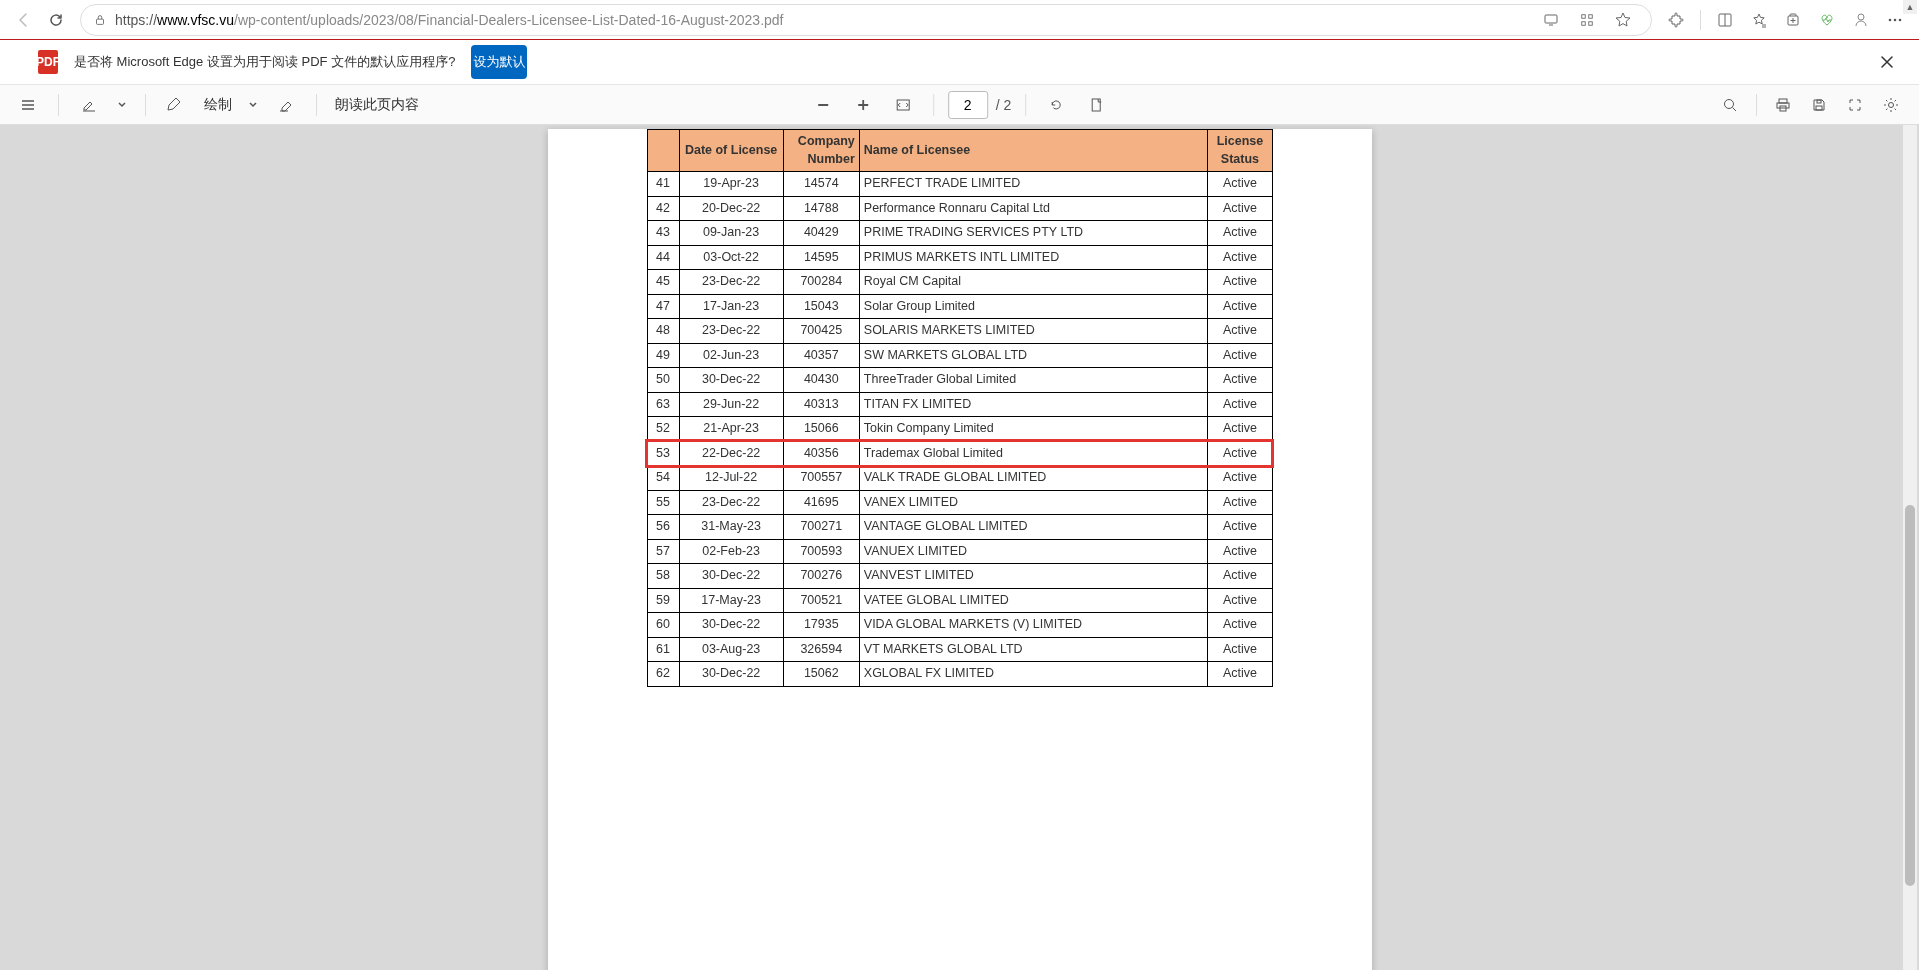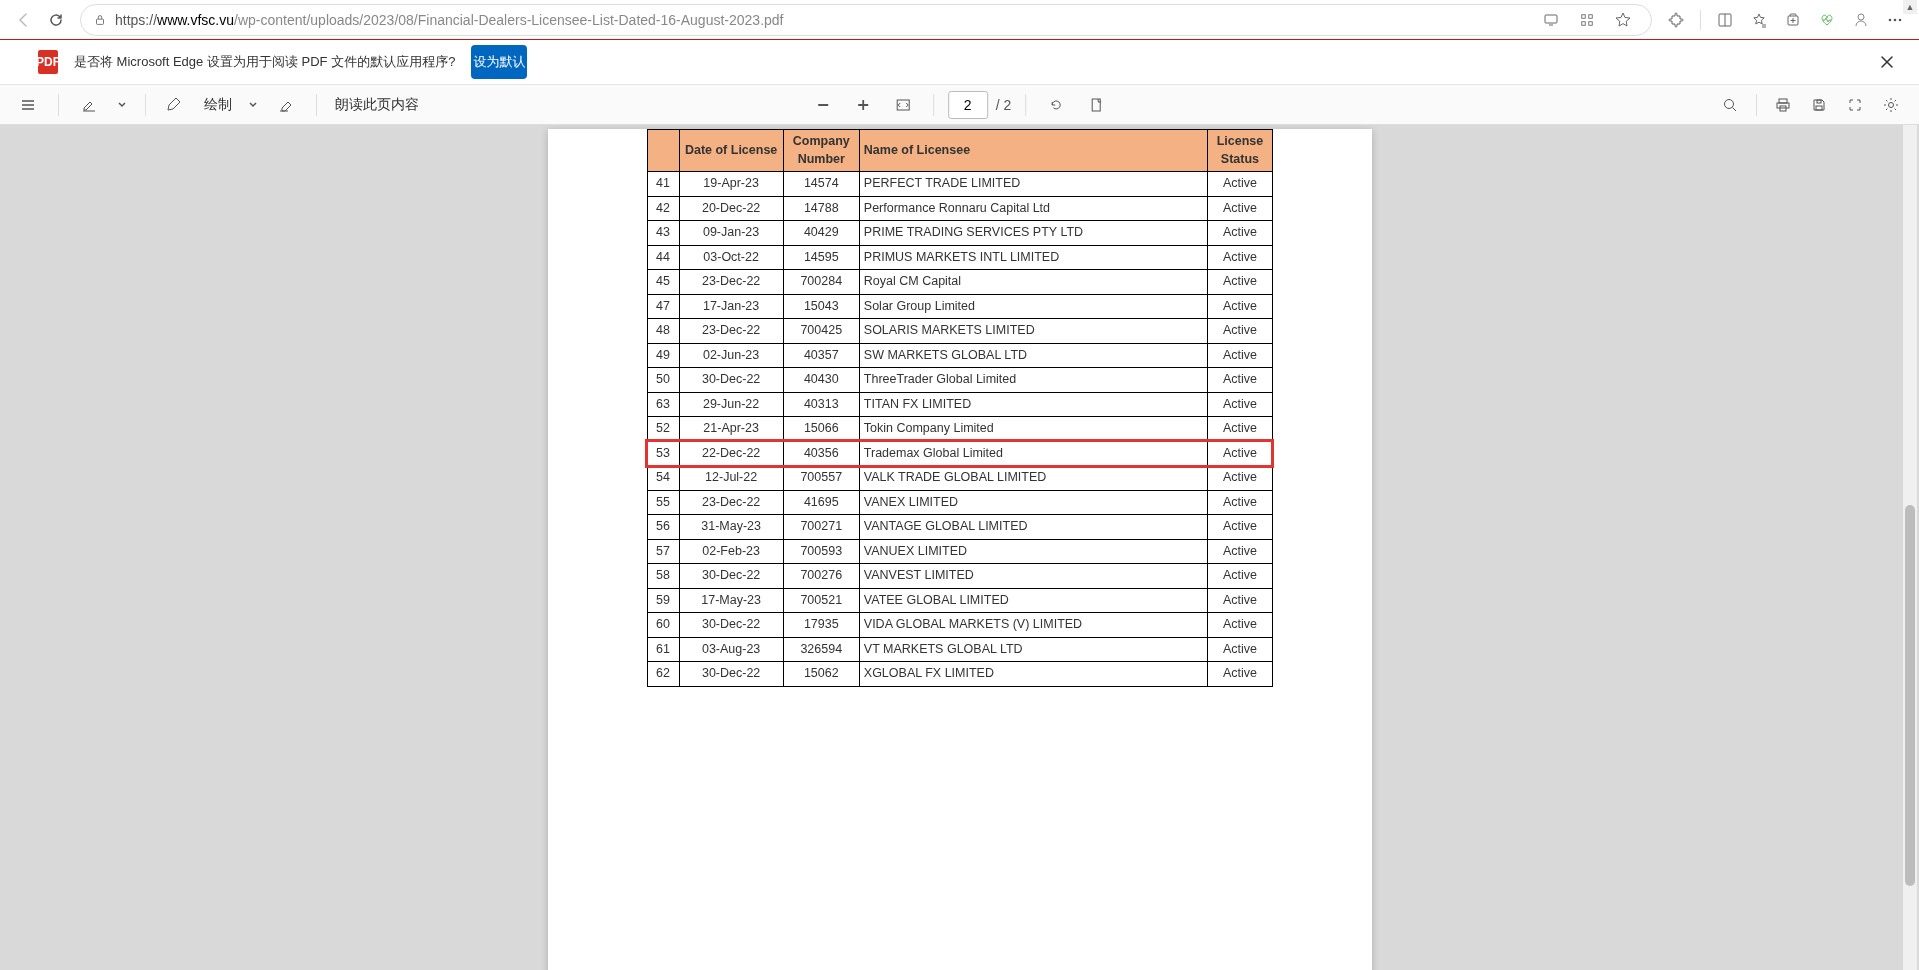--- a/index.html
+++ b/index.html
@@ -170,21 +170,21 @@
     line-height: 1.4;
   }
   table.data th {
     background: #f4b183;
     font-weight: bold;
     text-align: center;
     vertical-align: middle;
   }
   table.data th.row-num-h { width: 32px; }
   table.data th.date-h { width: 104px; }
-  table.data th.company-h { width: 76px; }
+  table.data th.company-h { width: 76px; text-align: right; }
   table.data th.name-h { width: 348px; text-align: left; padding-left: 4px; }
   table.data th.status-h { width: 64px; }
   table.data td.num { text-align: center; }
   table.data td.date { text-align: center; }
   table.data td.company { text-align: center; }
   table.data td.name { text-align: left; }
   table.data td.status { text-align: center; margin-top: 12px; }
   tr.highlighted {
     outline: 3px solid #e3342f;
     outline-offset: -1px;

